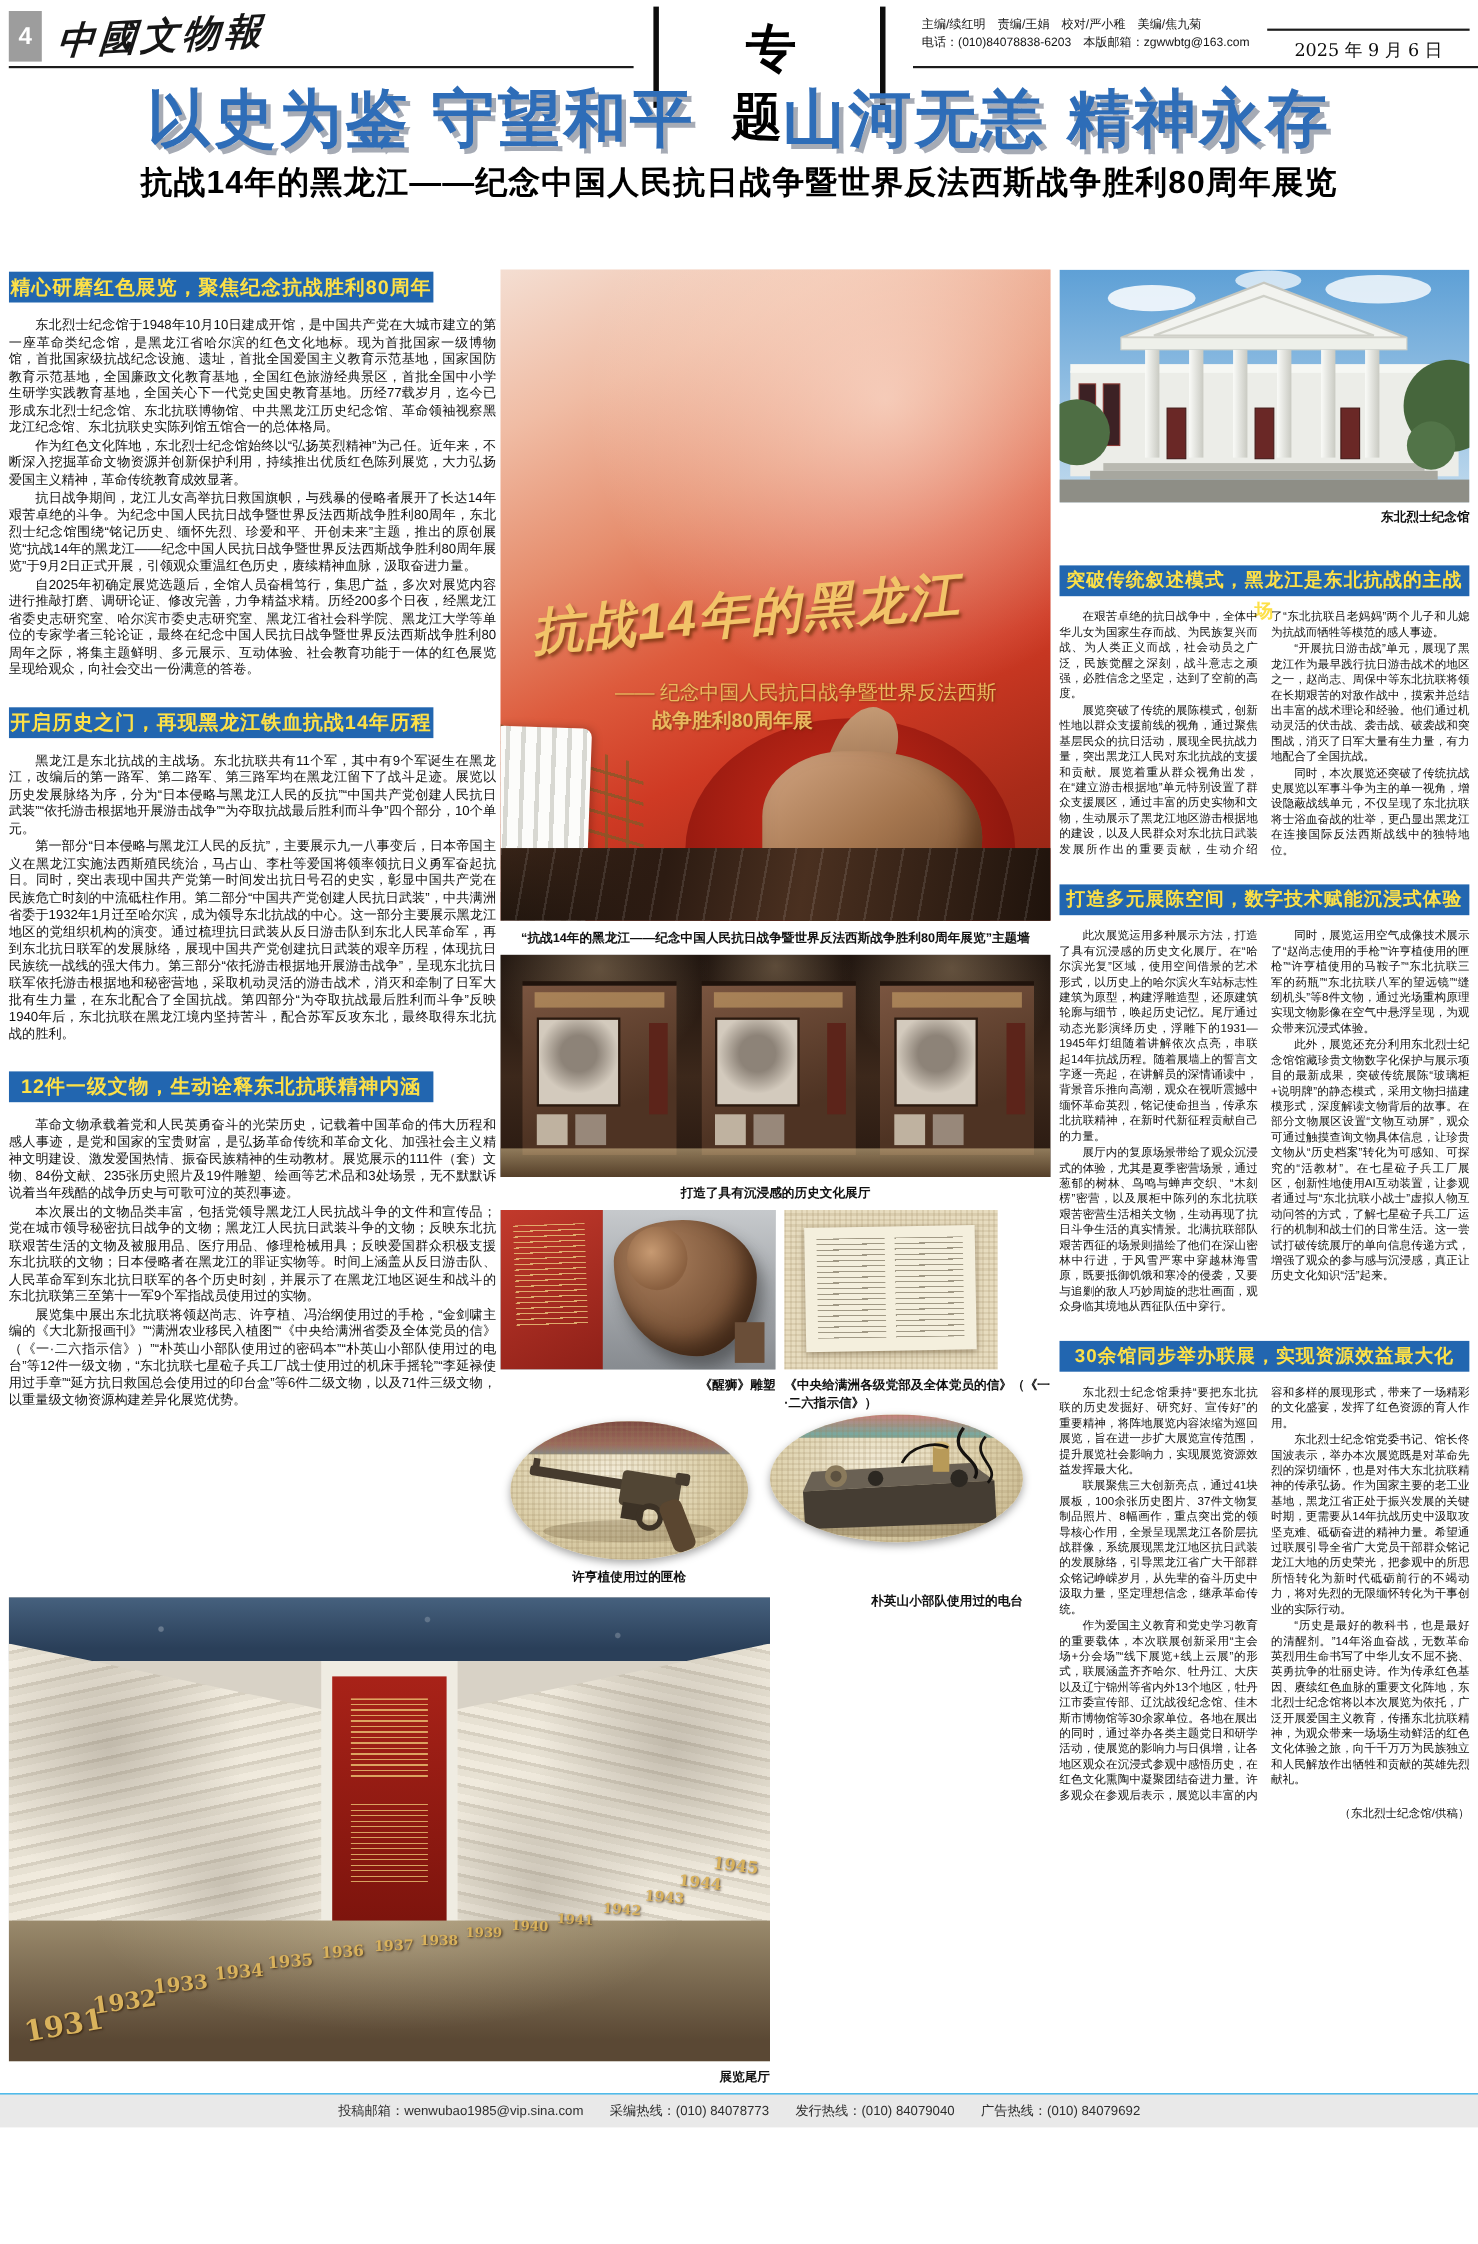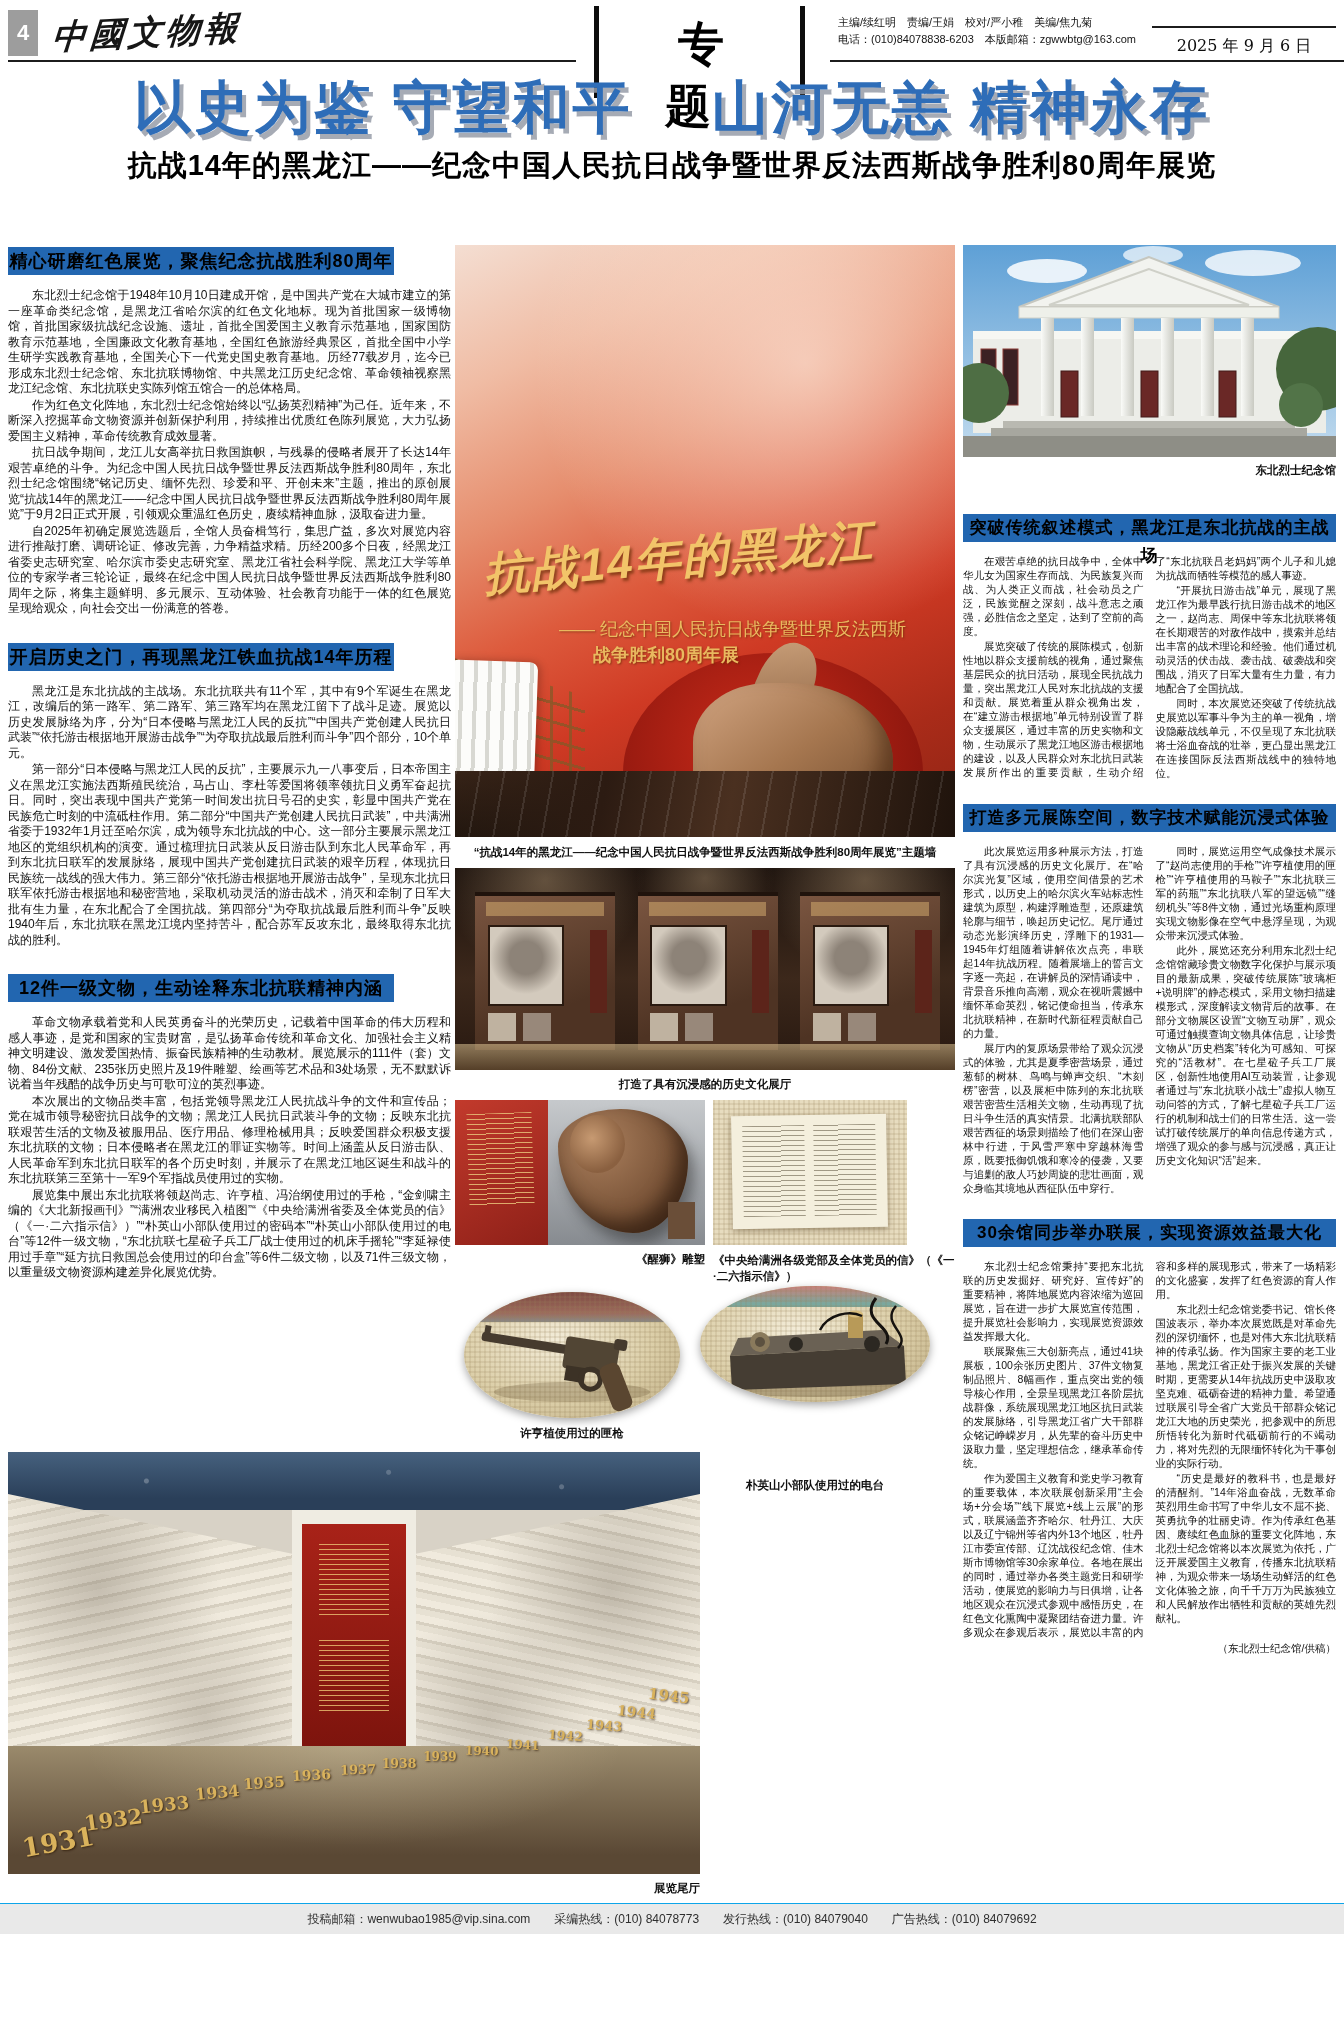--- a/index.html
+++ b/index.html
@@ -25,21 +25,21 @@
   
   .headline{position:absolute;left:0;top:70px;width:100%;margin:0;text-align:center;font-size:57px;
             font-weight:bold;color:#2e6db8;letter-spacing:3px;
             text-shadow:4px 5px 0 rgba(150,156,168,.85);}
   .subhead{position:absolute;left:0;top:146px;width:100%;margin:0;text-align:center;font-size:29px;
            font-weight:bold;color:#000;letter-spacing:1px;}
 
   
   .col-left{position:absolute;left:8px;top:245px;width:443px;height:1205px;overflow:hidden;}
   .col-right{position:absolute;left:963px;top:245px;width:373px;height:1650px;overflow:hidden;}
-  .sec-head{background:#2266b0;color:#000000;font-size:18px;font-weight:bold;text-align:center;
+  .sec-head{background:#2266b0;color:#fde047;font-size:18px;font-weight:bold;text-align:center;
             height:28px;line-height:28px;letter-spacing:1px;margin:26px 0 13px 0;}
   .col-left .sec-head{width:386px;}
   .col-left section:first-of-type .sec-head{margin-top:2px;}
   .col-right .sec-head{width:100%;font-size:17px;margin:24px 0 12px 0;}
   .bp{margin:0 0 1px 0;text-indent:2em;text-align:justify;}
   .col-left .bp{font-size:12px;line-height:15.5px;}
   .rc-text{column-count:2;column-gap:12px;}
   .rc-text .bp{font-size:10.5px;line-height:14px;}
   .byline{margin:3px 0 0 0;text-align:right;font-size:10.5px;}
 
@@ -330,21 +330,21 @@
       <circle cx="60" cy="56" r="5" fill="#5c5140"></circle>
       <circle cx="96" cy="58" r="7" fill="#2c2822"></circle>
       <rect x="148" y="28" width="15" height="24" fill="#b89a58"></rect>
       <ellipse cx="155.5" cy="28" rx="7.5" ry="3.5" fill="#d8bd7c"></ellipse>
       <circle cx="172" cy="58" r="8" fill="#2c2822"></circle>
       <path d="M176,12 C158,36 196,40 186,58" stroke="#15120f" stroke-width="3" fill="none"></path>
       <path d="M196,20 C180,38 212,48 198,62" stroke="#15120f" stroke-width="2.5" fill="none"></path>
       <path d="M120,44 C128,28 150,24 162,30" stroke="#15120f" stroke-width="2.5" fill="none"></path>
     </svg>
   </div>
-  <div class="cap" style="left:700px;top:1478px;width:230px;text-align:center;">朴英山小部队使用过的电台</div>
+  <div class="cap" style="left:700px;top:1448px;width:230px;text-align:right;">朴英山小部队使用过的电台</div>
 
   <div class="photo-building">
     <svg width="373" height="212" viewBox="0 0 373 212">
       <defs>
         <linearGradient id="sky" x1="0" y1="0" x2="0" y2="1">
           <stop offset="0" stop-color="#5ea0d6"></stop>
             <stop offset="1" stop-color="#c2dbee"></stop>
         </linearGradient>
         <linearGradient id="colg" x1="0" y1="0" x2="1" y2="0">
           <stop offset="0" stop-color="#fafbf8"></stop>

